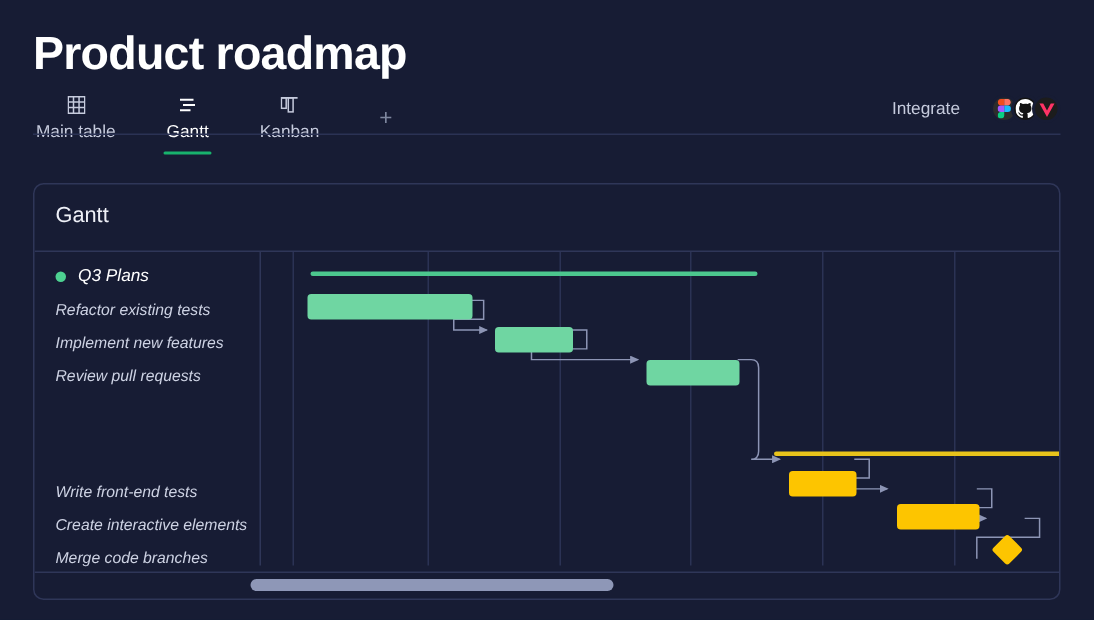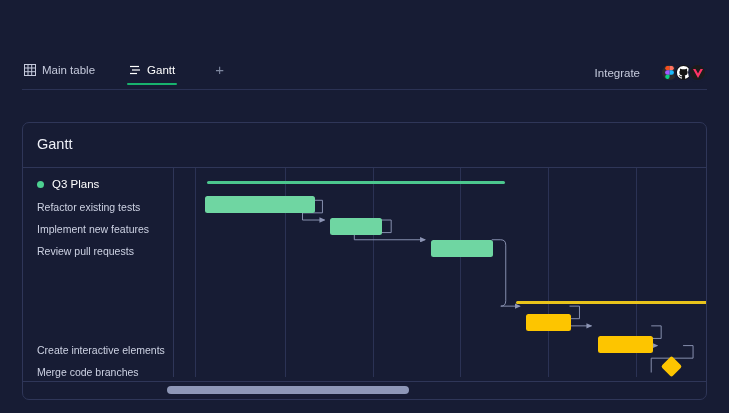--- a/index.html
+++ b/index.html
@@ -20,20 +20,21 @@
   .tabbar {
     position: absolute; left: 22px; top: 62px; right: 22px; height: 28px;
   }
   .tabbar-left { position: absolute; left: 0; top: 0; display: flex; align-items: center; gap: 0px; }
   .tab {
     display: flex; align-items: center; gap: 6px;
     padding: 2px 14px 9px 2px;
     margin-right: 18px;
     font-size: 11.5px; color: #c6cbdd; cursor: pointer;
     position: relative;
+    flex-direction: column;
   }
   .tab.active { color: #ffffff; }
   .tab.active::after {
     content: ""; position: absolute; left: 0; right: 12px; bottom: 0;
     height: 2px; background: #18b26d; border-radius: 1px;
   }
   .tab svg { display: block; }
   .tab-add {
     font-size: 15px; color: #7e879f; padding: 0 8px 8px 8px; cursor: pointer;
     line-height: 1;
@@ -69,21 +70,21 @@
     overflow: hidden;
   }
   .card-title {
     position: absolute; left: 14px; top: 13px;
     font-size: 14.5px; color: #eef0f7; font-weight: 400;
   }
   .card-head-rule {
     position: absolute; left: 0; right: 0; top: 44px; height: 1px; background: #2f3658;
   }
 
-  .body { position: absolute; left: 0; right: 0; top: 45px; bottom: 22px; }
+  .body { position: absolute; left: 0; right: 0; top: 45px; bottom: 22px; font-style: italic; }
 
   
   .tasks { position: absolute; left: 0; top: 0; width: 150px; height: 100%; }
   .col-rule {
     position: absolute; left: 150px; top: 0; bottom: 0; width: 1px; background: #2f3658;
   }
   .task-row {
     position: absolute; left: 0; width: 150px; height: 22px;
     display: flex; align-items: center; padding-left: 14px;
   }
@@ -122,20 +123,21 @@
   }
   .card-bottom-rule {
     position: absolute; left: 0; right: 0; bottom: 17px; height: 1px; background: #2f3658;
   }
 </style>
 </head>
 <body>
 
 <div class="app">
 
+  <div class="page-title">Product roadmap</div>
 
   <div class="tabbar">
 
     <div class="tabbar-left">
 
       <div class="tab">
         <span>
           <svg width="12" height="12" viewBox="0 0 12 12">
             <rect x="0.5" y="0.5" width="11" height="11" fill="none" stroke="#c6cbdd" stroke-width="1"></rect>
             <line x1="0.5" y1="4" x2="11.5" y2="4" stroke="#c6cbdd" stroke-width="1"></line>
@@ -151,20 +153,30 @@
         <span>
           <svg width="12" height="12" viewBox="0 0 12 12">
             <line x1="1" y1="2.5" x2="10" y2="2.5" stroke="#ffffff" stroke-width="1.2"></line>
             <line x1="3" y1="6" x2="11" y2="6" stroke="#ffffff" stroke-width="1.2"></line>
             <line x1="1" y1="9.5" x2="8" y2="9.5" stroke="#ffffff" stroke-width="1.2"></line>
           </svg>
         </span>
         <span>Gantt</span>
       </div>
 
+      <div class="tab">
+        <span>
+          <svg width="12" height="12" viewBox="0 0 12 12">
+            <rect x="0.6" y="1.2" width="3.2" height="7" fill="none" stroke="#c6cbdd" stroke-width="1"></rect>
+            <rect x="5.2" y="1.2" width="3.2" height="9.4" fill="none" stroke="#c6cbdd" stroke-width="1"></rect>
+            <line x1="0.6" y1="1.2" x2="11.4" y2="1.2" stroke="#c6cbdd" stroke-width="1.1"></line>
+          </svg>
+        </span>
+        <span>Kanban</span>
+      </div>
 
       <div class="tab-add">+</div>
     </div>
 
     <div class="tabbar-right">
       <span class="integrate-label">Integrate</span>
 
       <span class="avatars">
         <span class="av av-figma">
           <svg width="9" height="13" viewBox="0 0 9 13">
@@ -213,20 +225,23 @@
         <div class="task-row" style="top:28px">
           <span class="label">Refactor existing tests</span>
         </div>
         <div class="task-row" style="top:50px">
           <span class="label">Implement new features</span>
         </div>
         <div class="task-row" style="top:72px">
           <span class="label">Review pull requests</span>
         </div>
 
+        <div class="task-row" style="top:149px">
+          <span class="label">Write front-end tests</span>
+        </div>
         <div class="task-row" style="top:171px">
           <span class="label">Create interactive elements</span>
         </div>
         <div class="task-row" style="top:193px">
           <span class="label">Merge code branches</span>
         </div>
       </div>
 
       <div class="col-rule"></div>
 

